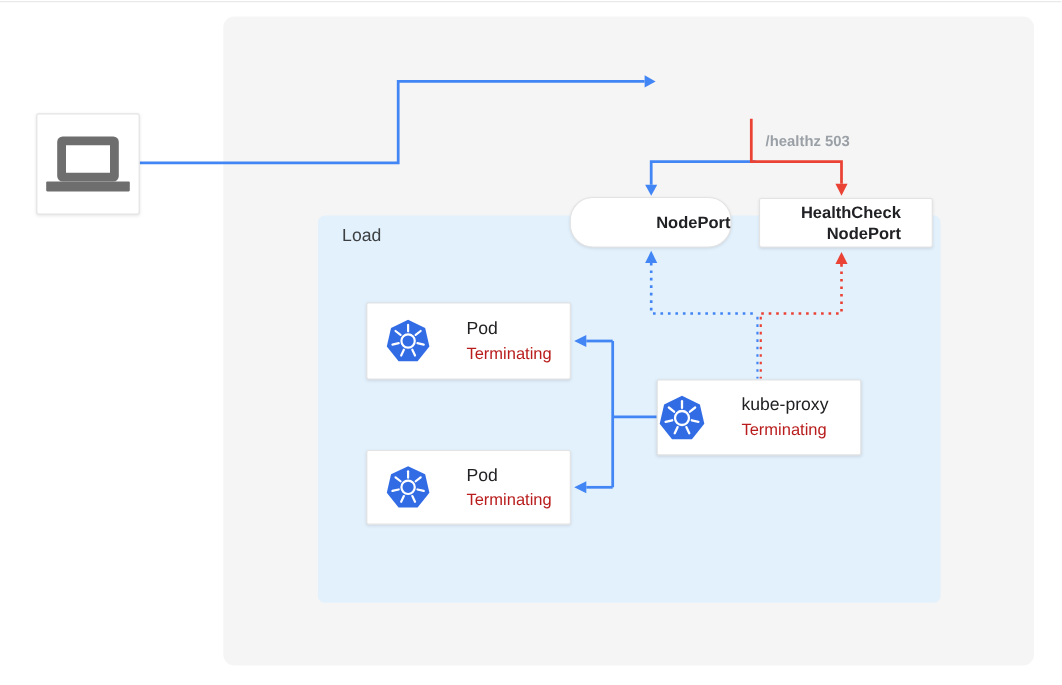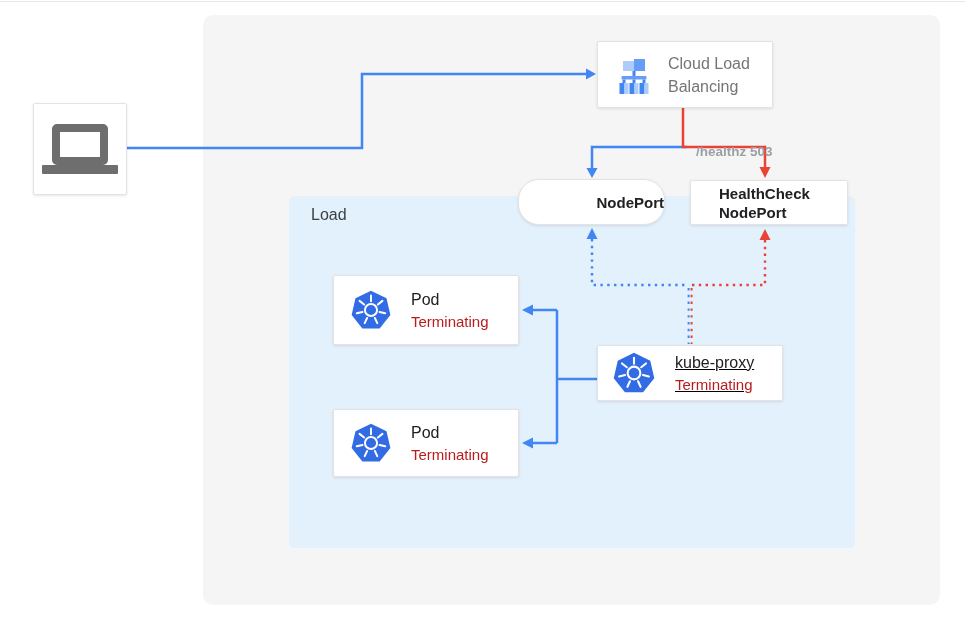--- a/index.html
+++ b/index.html
@@ -20,31 +20,31 @@
   .laptop { display:flex; flex-direction:column; align-items:center; }
   .laptop-screen { box-sizing:border-box; width:56px; height:41px; border:8px solid #6e6e6e; border-radius:5px; background:#fff; }
   .laptop-base { width:76px; height:9px; background:#6e6e6e; border-radius:1px; margin-top:0px; }
 
   
   .clb-box { left:597px; top:41px; width:176px; height:67px; padding-left:16px; }
   .clb-text { margin-left:14px; width:88px; font-size:16px; line-height:23px; color:#757575; }
 
   
   .np-box { left:518px; top:179px; width:147px; height:46px; justify-content:flex-end;border-radius:21px; }
-  .hcnp-box { left:690px; top:180px; width:158px; height:45px; justify-content:center; text-align:left; }
+  .hcnp-box { left:690px; top:180px; width:158px; height:45px; justify-content:center; text-align:right; }
   .np-label { font-weight:700; font-size:15px; color:#202124; }
   .hcnp-label { font-weight:700; font-size:15px; line-height:19px; color:#202124; width:100px; }
 
-  .healthz { position:absolute; left:696px; top:121px; font-size:13.5px; font-weight:700; color:#9aa0a6; z-index:3;margin-top:23px; }
+  .healthz { position:absolute; left:696px; top:121px; font-size:13.5px; font-weight:700; color:#9aa0a6; z-index:3; }
 
   
   .pod1-box { left:333px; top:275px; width:186px; height:70px; padding-left:16px; }
   .pod2-box { left:333px; top:409px; width:186px; height:68px; padding-left:16px; }
-  .kp-box  { left:597px; top:345px; width:186px; height:56px; padding-left:14px;text-decoration:underline; }
-  .k8s-text { margin-left:19px; }
+  .kp-box  { left:597px; top:345px; width:186px; height:69px; padding-left:0; }
+  .k8s-text { margin-left:32px; }
   .box-title { font-size:16px; color:#212124; line-height:22px; }
   .box-sub { font-size:15px; color:#b91c1c; line-height:21px; }
 </style>
 </head>
 <body>
 
 <div class="canvas">
   <div class="top-rule"></div>
   <div class="panel-gray"></div>
   <div class="panel-blue"></div>
@@ -76,38 +76,20 @@
     <polygon points="533,437.5 533,448.5 522,443" fill="#4285f4"></polygon>
   </svg>
 
   <div class="box client-box">
     <div class="laptop">
       <div class="laptop-screen"></div>
       <div class="laptop-base"></div>
     </div>
   </div>
 
-  <div class="box clb-box">
-    <svg width="40" height="40" viewBox="0 0 40 40">
-      <rect x="9" y="6" width="11" height="10" fill="#aecbfa"></rect>
-      <rect x="20" y="4" width="11" height="12" fill="#669df6"></rect>
-      <rect x="18.5" y="16" width="3" height="6" fill="#4285f4"></rect>
-      <rect x="7.5" y="21" width="25" height="3.5" rx="1" fill="#669df6"></rect>
-      <rect x="8.5" y="24.5" width="3" height="3.5" fill="#4285f4"></rect>
-      <rect x="18.5" y="24.5" width="3" height="3.5" fill="#4285f4"></rect>
-      <rect x="28.5" y="24.5" width="3" height="3.5" fill="#4285f4"></rect>
-      <rect x="5.5" y="28" width="5" height="11" fill="#4285f4"></rect>
-        <rect x="10.5" y="28" width="4" height="11" fill="#aecbfa"></rect>
-      <rect x="15.5" y="28" width="5" height="11" fill="#4285f4"></rect>
-        <rect x="20.5" y="28" width="4" height="11" fill="#aecbfa"></rect>
-      <rect x="25.5" y="28" width="5" height="11" fill="#4285f4"></rect>
-        <rect x="30.5" y="28" width="4" height="11" fill="#aecbfa"></rect>
-    </svg>
-    <div class="clb-text">Cloud Load Balancing</div>
-  </div>
 
   <div class="healthz">/healthz 503</div>
 
   <div class="box np-box">
     <span class="np-label">NodePort</span>
   </div>
 
   <div class="box hcnp-box">
     <span class="hcnp-label">HealthCheck NodePort</span>
   </div>

